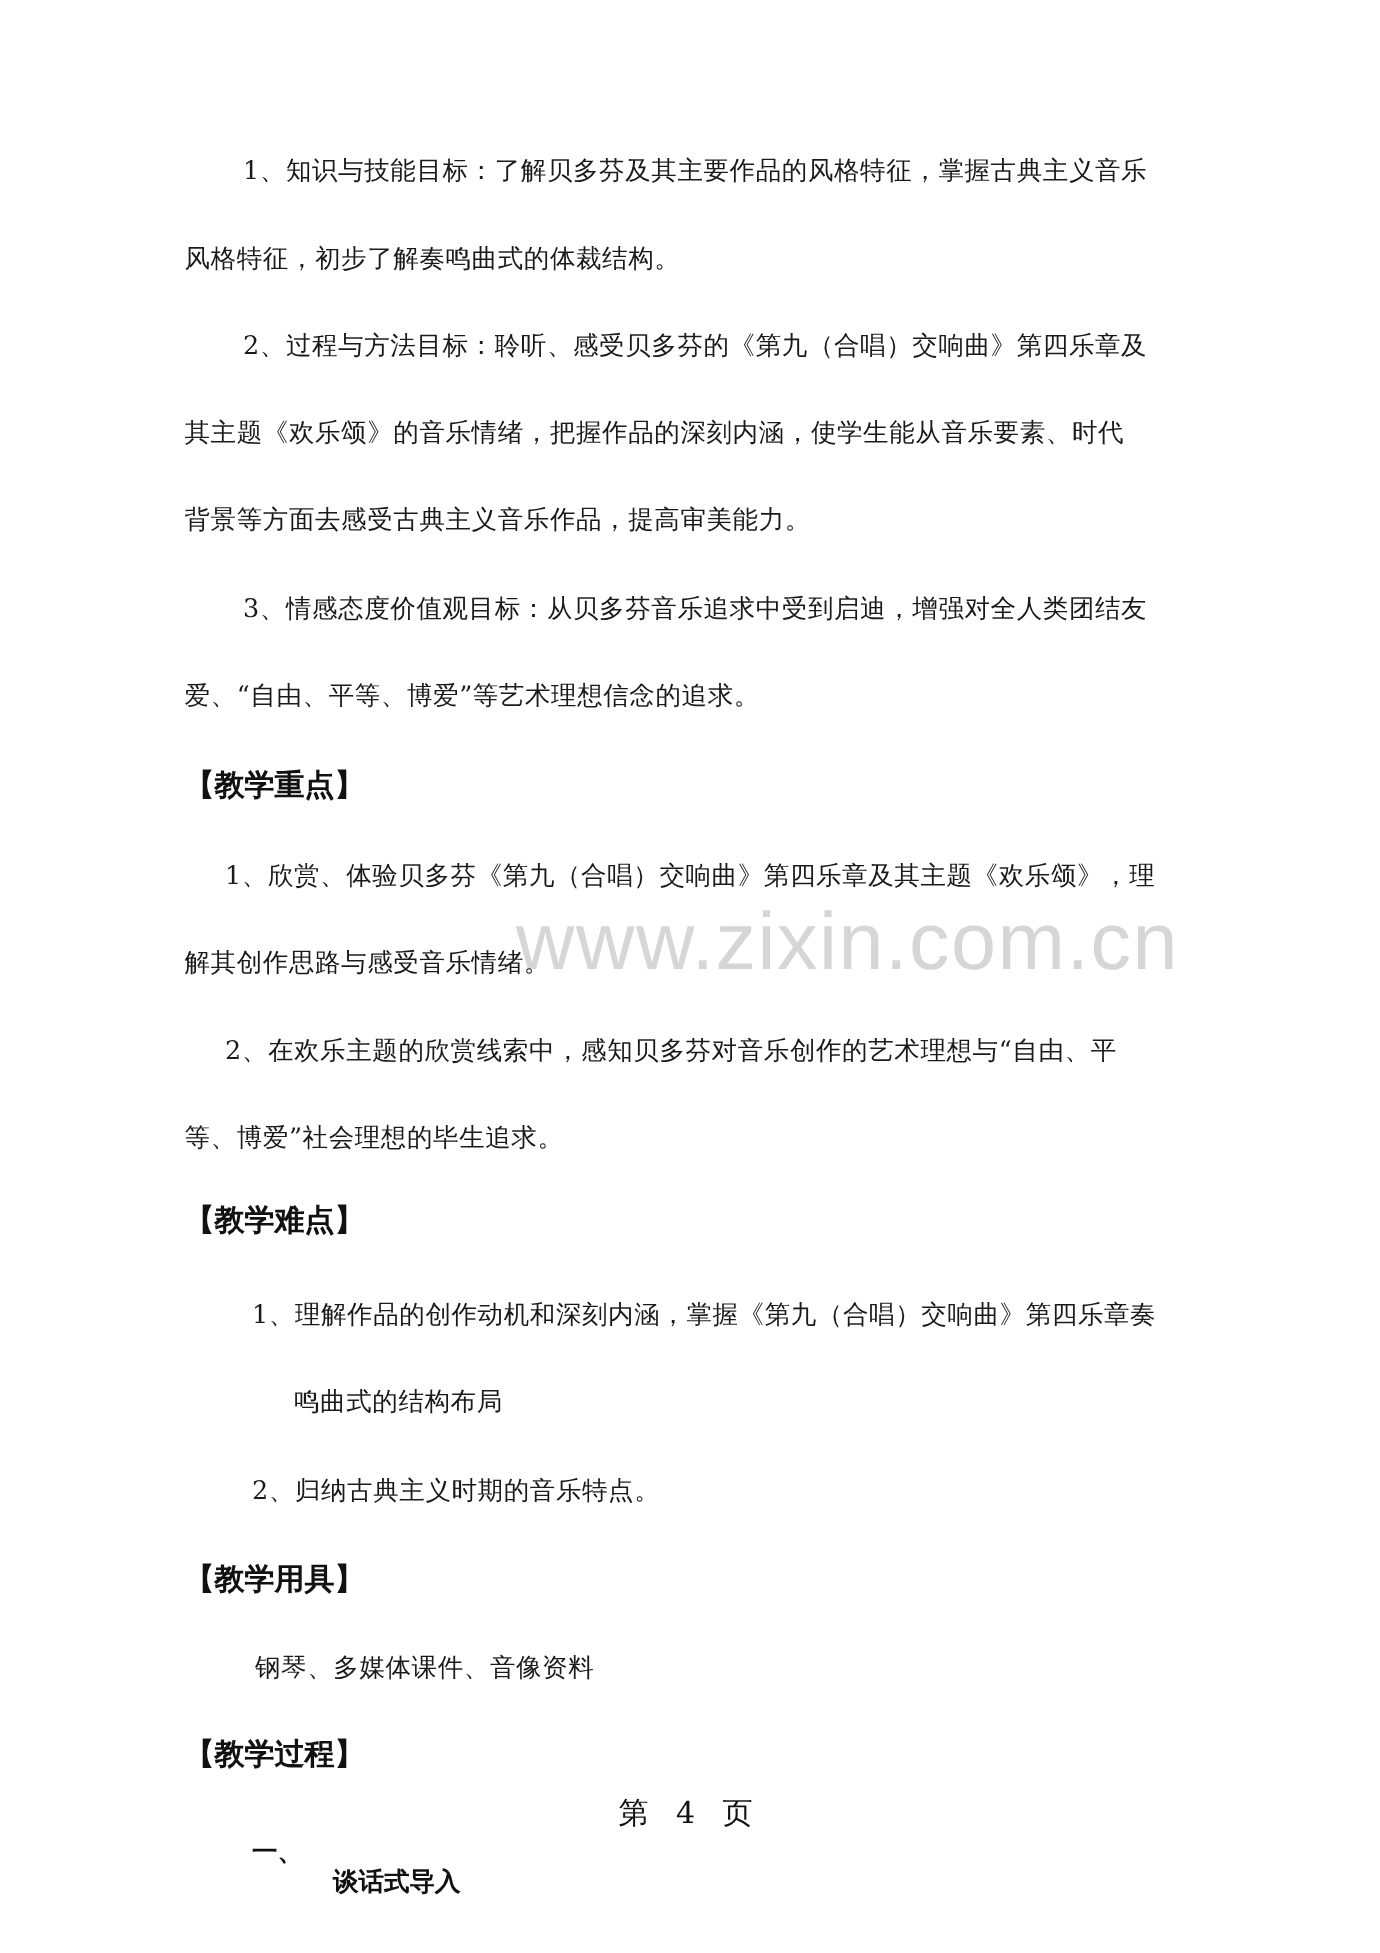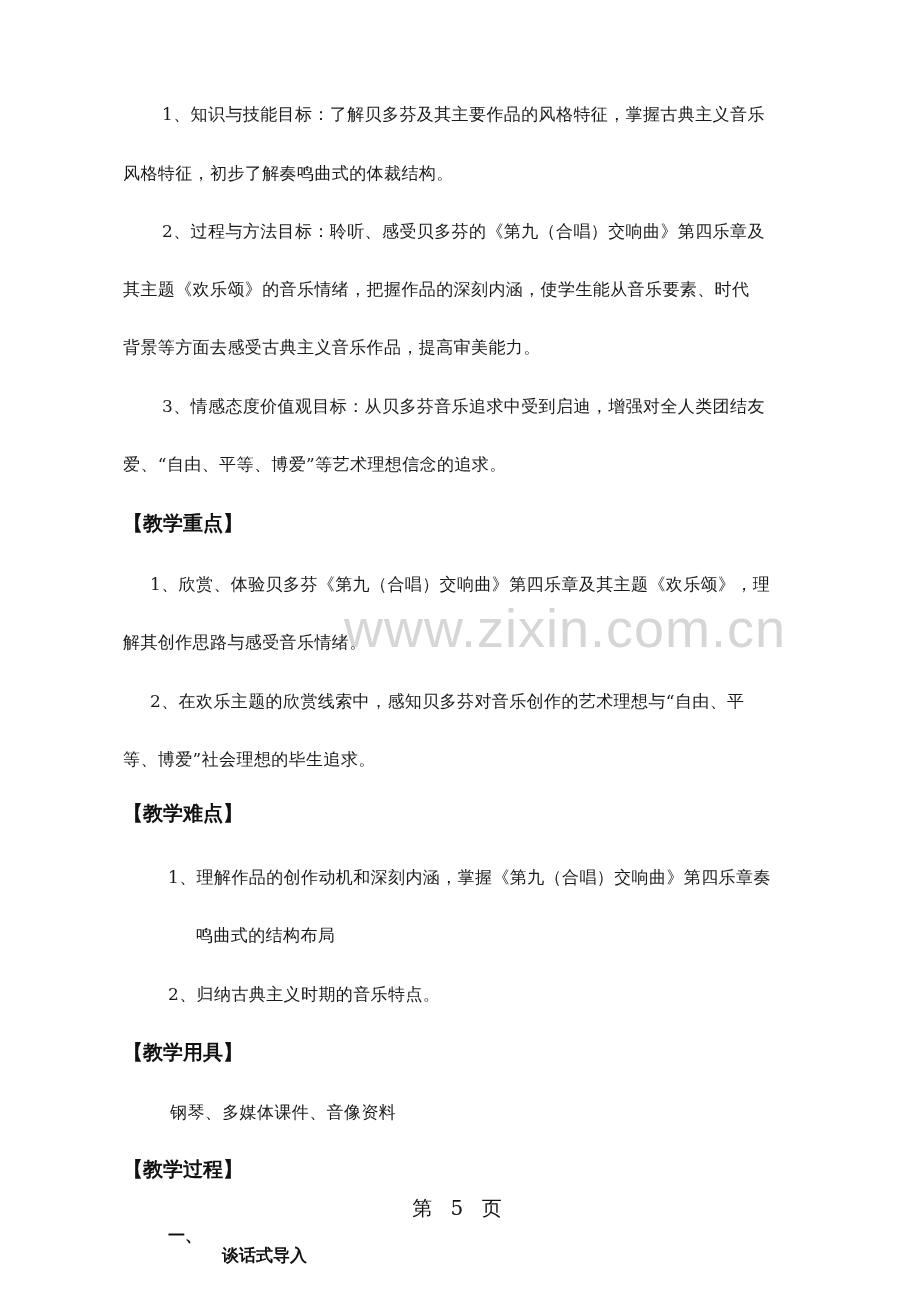--- a/index.html
+++ b/index.html
@@ -47,14 +47,14 @@
   <div class="line txt" style="left:168px; top:676px;">2、归纳古典主义时期的音乐特点。</div>
 
   <div class="heading txt" style="left:123px; top:712px;">【教学用具】</div>
   <div class="line txt" style="left:170px; top:750px;">钢琴、多媒体课件、音像资料</div>
 
   <div class="heading txt" style="left:123px; top:785px;">【教学过程】</div>
 
   <div class="sub txt" style="left:168px; top:829px;">一、</div>
   <div class="sub txt" style="left:222px; top:829px;">谈话式导入</div>
 
-  <div class="footer">第 5 页</div>
+  <div class="footer">第 4 页</div>
 </div>
 
 </body></html>

